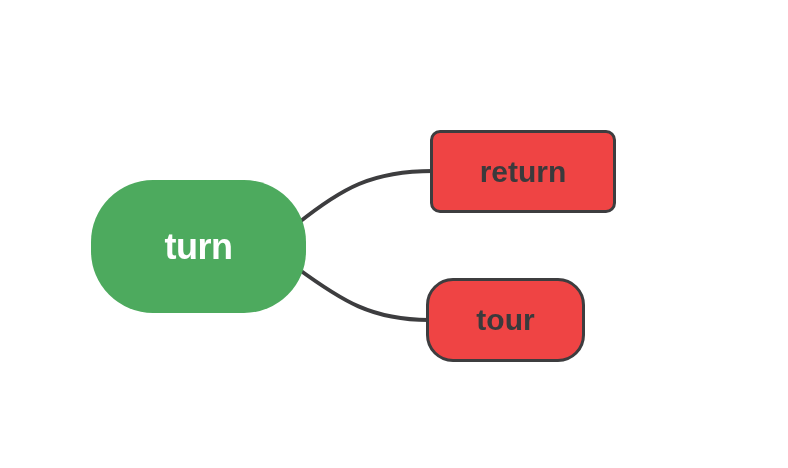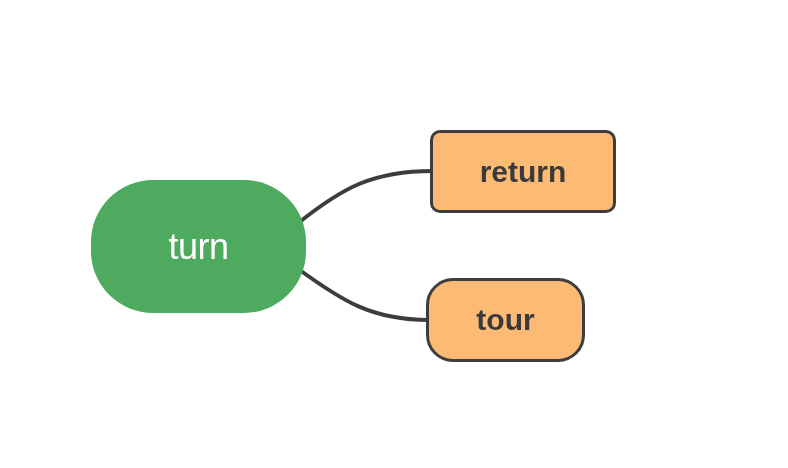--- a/index.html
+++ b/index.html
@@ -41,25 +41,25 @@
     left: 91px;
     top: 180px;
     width: 215px;
     height: 133px;
     background: #4daa5e;
     border-radius: 62px;
   }
   .root-node .node-label {
     color: #ffffff;
     font-size: 36px;
-    font-weight: 400;
+    font-weight: 700;
     letter-spacing: -0.5px;
   }
   .child-node {
-    background: #fdba74;
+    background: #ef4444;
     border: 3px solid #3d3d3f;
     border-radius: 10px;
   }
   .child-node .node-label {
     color: #3a3a3c;
     font-size: 30px;
     font-weight: 700;
   }
   .child-node-return {
     left: 430px;

